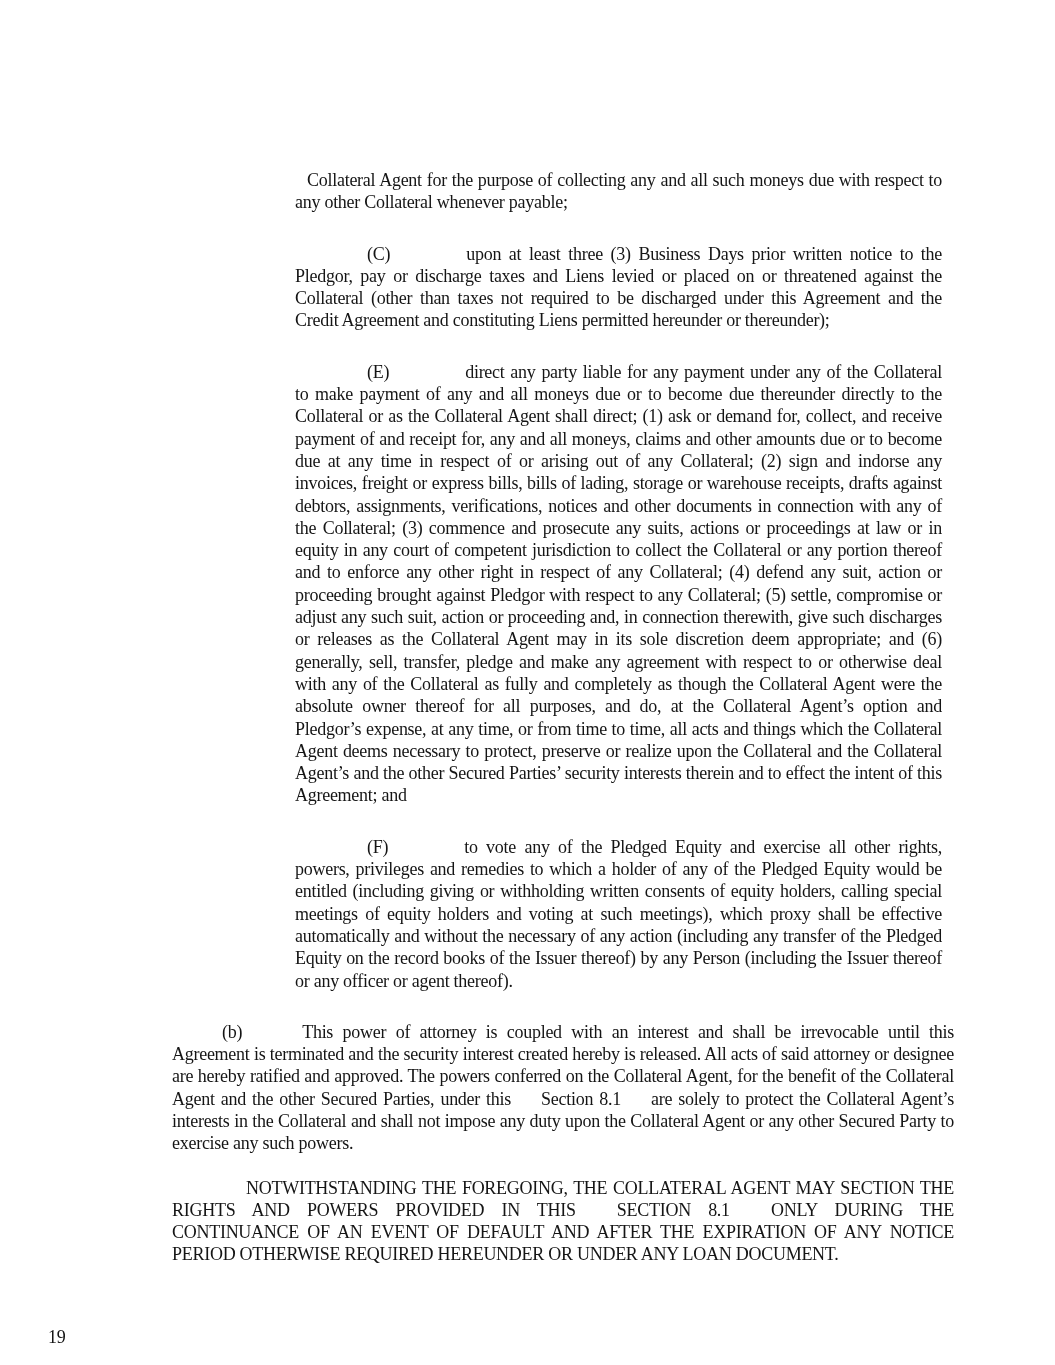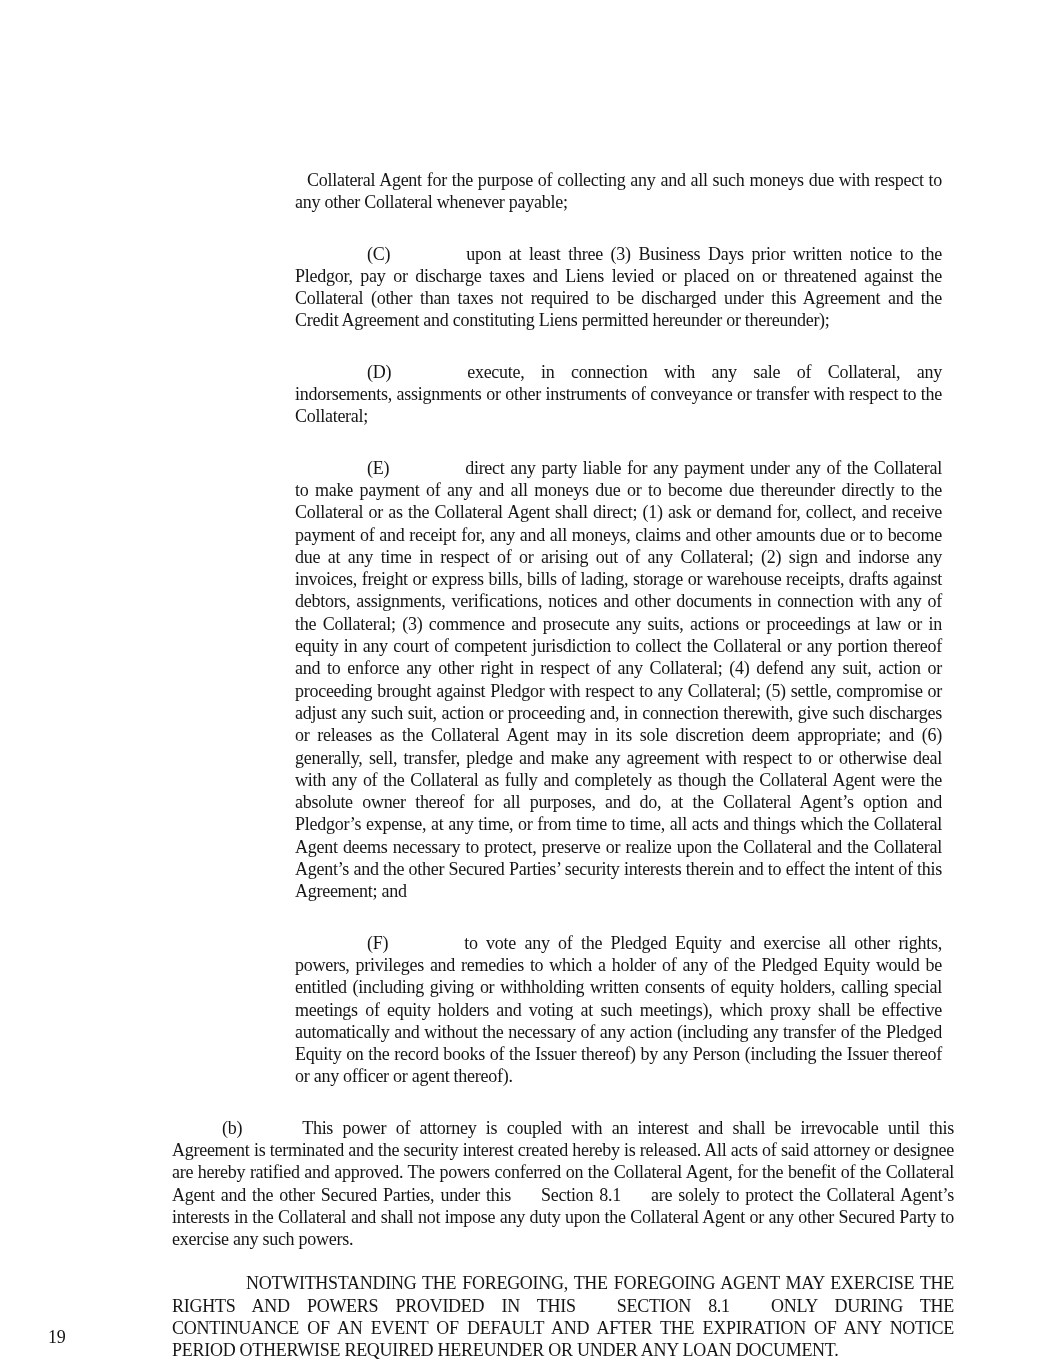--- a/index.html
+++ b/index.html
@@ -50,37 +50,34 @@
   <div class="indent-block">
 
     <p class="para">
       <span>Collateral Agent for the purpose of collecting any and all such moneys due with respect to any other Collateral whenever payable;</span>
     </p>
 
     <p class="para clause">
       <span class="clause-label">(C)</span><span class="tab"></span><span>upon at least three (3) Business Days prior written notice to the Pledgor, pay or discharge taxes and Liens levied or placed on or threatened against the Collateral (other than taxes not required to be discharged under this Agreement and the Credit Agreement and constituting Liens permitted hereunder or thereunder);</span>
     </p>
 
-    <p class="para clause">
-      <span class="clause-label">(D)</span><span class="tab"></span><span>execute, in connection with any sale of Collateral, any indorsements, assignments or other instruments of conveyance or transfer with respect to the Collateral;</span>
-    </p>
 
     <p class="para clause">
       <span class="clause-label">(E)</span><span class="tab"></span><span>direct any party liable for any payment under any of the Collateral to make payment of any and all moneys due or to become due thereunder directly to the Collateral or as the Collateral Agent shall direct; (1) ask or demand for, collect, and receive payment of and receipt for, any and all moneys, claims and other amounts due or to become due at any time in respect of or arising out of any Collateral; (2) sign and indorse any invoices, freight or express bills, bills of lading, storage or warehouse receipts, drafts against debtors, assignments, verifications, notices and other documents in connection with any of the Collateral; (3) commence and prosecute any suits, actions or proceedings at law or in equity in any court of competent jurisdiction to collect the Collateral or any portion thereof and to enforce any other right in respect of any Collateral; (4) defend any suit, action or proceeding brought against Pledgor with respect to any Collateral; (5) settle, compromise or adjust any such suit, action or proceeding and, in connection therewith, give such discharges or releases as the Collateral Agent may in its sole discretion deem appropriate; and (6) generally, sell, transfer, pledge and make any agreement with respect to or otherwise deal with any of the Collateral as fully and completely as though the Collateral Agent were the absolute owner thereof for all purposes, and do, at the Collateral Agent’s option and Pledgor’s expense, at any time, or from time to time, all acts and things which the Collateral Agent deems necessary to protect, preserve or realize upon the Collateral and the Collateral Agent’s and the other Secured Parties’ security interests therein and to effect the intent of this Agreement; and</span>
     </p>
 
     <p class="para clause">
       <span class="clause-label">(F)</span><span class="tab"></span><span>to vote any of the Pledged Equity and exercise all other rights, powers, privileges and remedies to which a holder of any of the Pledged Equity would be entitled (including giving or withholding written consents of equity holders, calling special meetings of equity holders and voting at such meetings), which proxy shall be effective automatically and without the necessary of any action (including any transfer of the Pledged Equity on the record books of the Issuer thereof) by any Person (including the Issuer thereof or any officer or agent thereof).</span>
     </p>
 
   </div>
 
   <p class="para para-b">
     <span class="clause-label">(b)</span><span class="tab-sm"></span><span>This power of attorney is coupled with an interest and shall be irrevocable until this Agreement is terminated and the security interest created hereby is released.  All acts of said attorney or designee are hereby ratified and approved.  The powers conferred on the Collateral Agent, for the benefit of the Collateral Agent and the other Secured Parties, under this </span><span class="section-ref">Section 8.1</span><span> are solely to protect the Collateral Agent’s interests in the Collateral and shall not impose any duty upon the Collateral Agent or any other Secured Party to exercise any such powers.</span>
   </p>
 
   <p class="para para-nw">
-    <span>NOTWITHSTANDING THE FOREGOING, THE FOREGOING AGENT MAY EXERCISE THE RIGHTS AND POWERS PROVIDED IN THIS </span><span class="section-ref">SECTION 8.1</span><span> ONLY DURING THE CONTINUANCE OF AN EVENT OF DEFAULT AND AFTER THE EXPIRATION OF ANY NOTICE PERIOD OTHERWISE REQUIRED HEREUNDER OR UNDER ANY LOAN DOCUMENT.</span>
+    <span>NOTWITHSTANDING THE FOREGOING, THE COLLATERAL AGENT MAY SECTION THE RIGHTS AND POWERS PROVIDED IN THIS </span><span class="section-ref">SECTION 8.1</span><span> ONLY DURING THE CONTINUANCE OF AN EVENT OF DEFAULT AND AFTER THE EXPIRATION OF ANY NOTICE PERIOD OTHERWISE REQUIRED HEREUNDER OR UNDER ANY LOAN DOCUMENT.</span>
   </p>
 
   <div class="page-number">19</div>
 
 </div>
 
 </body></html>

